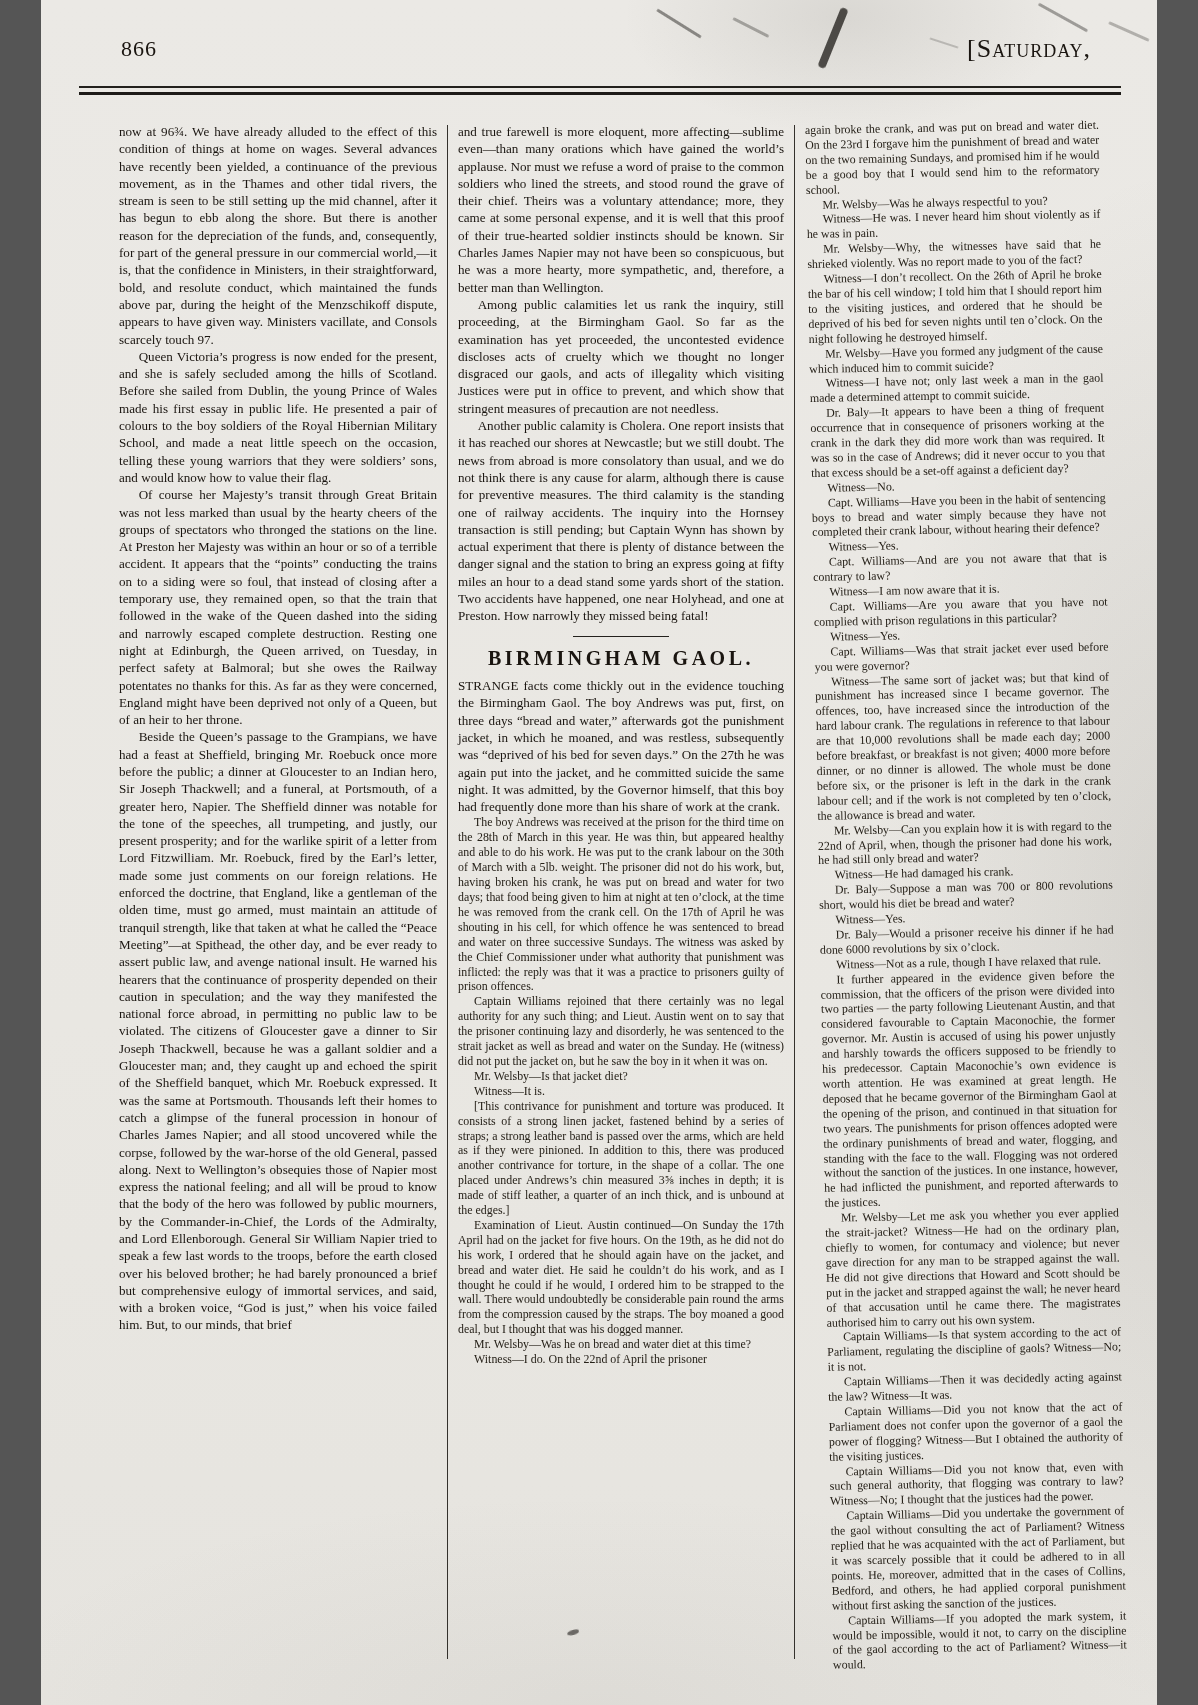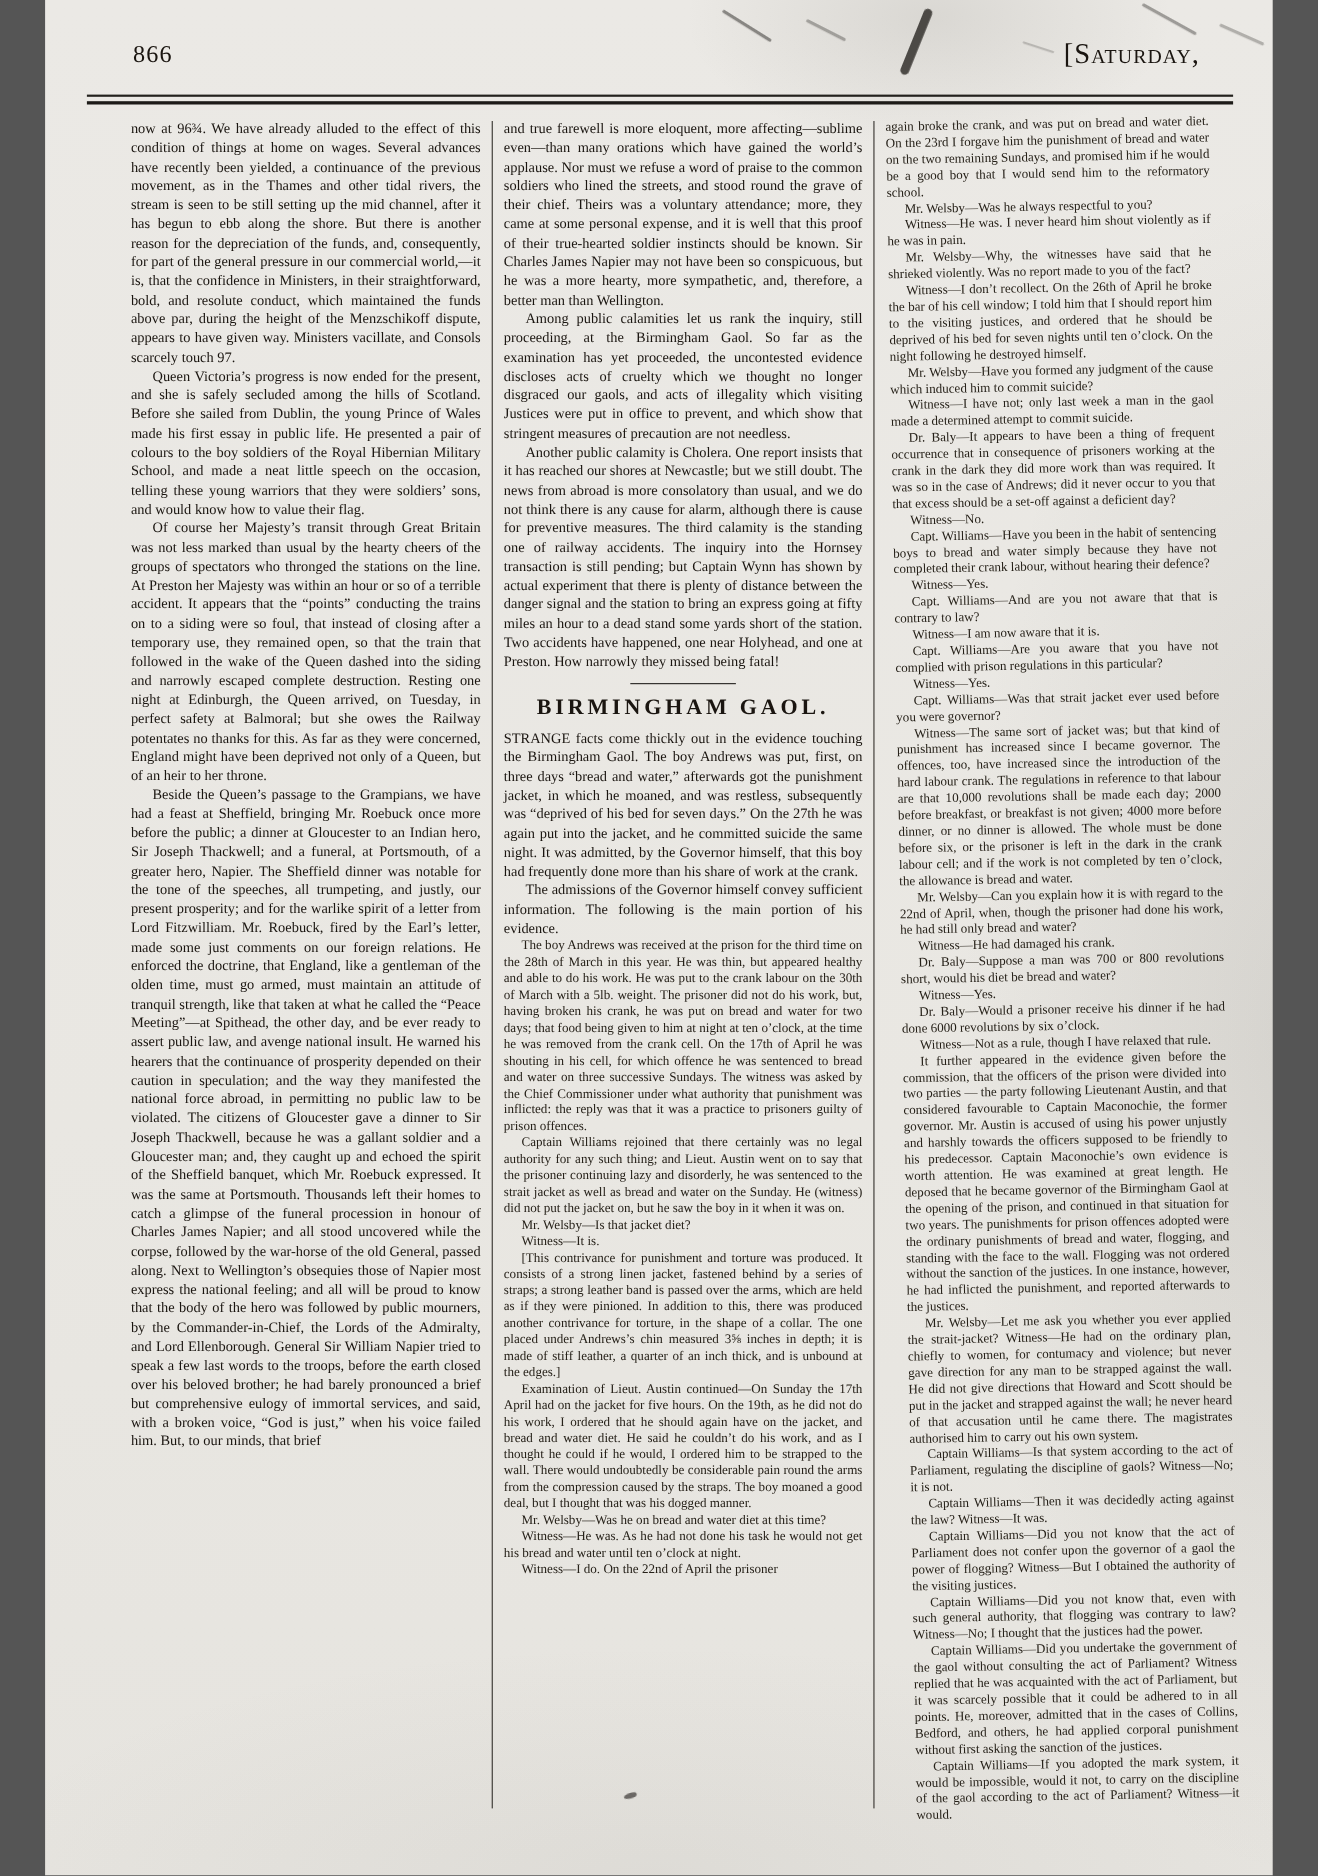--- a/index.html
+++ b/index.html
@@ -25,21 +25,21 @@
   }
   .date-label{
     position:absolute;right:66px;top:34px;font-size:26px;
     font-variant-caps:small-caps;letter-spacing:1px;
   }
   .double-rule{
     margin:10px 36px 0 38px;height:4px;
     border-top:2px solid #23211d;border-bottom:3px solid #1d1b18;
   }
   
-  .columns{display:flex;align-items:stretch;padding:13px 58px 0 78px;min-height:1500px;}
+  .columns{display:flex;align-items:stretch;padding:28px 58px 0 78px;min-height:1500px;}
   .col{font-size:13.1px;line-height:17.3px;text-align:justify;}
   .col1{width:318px;flex:none;}
   .col2{width:326px;flex:none;}
   .col3{flex:1 1 auto;}
   .vrule{flex:none;width:1px;background:#34312c;margin:2px 10px 14px 10px;}
   .para{margin:0;text-align:justify;}
   .para.indent{text-indent:1.5em;}
   .para.noindent{text-indent:0;}
   .small-text{font-size:11.9px;line-height:14.9px;color:#262119;}
   .small-text .para.indent{text-indent:1.35em;}
@@ -97,31 +97,29 @@
     <section class="col col2">
       <div>
           <p class="para noindent">and true farewell is more eloquent, more affecting—sublime even—than many orations which have gained the world’s applause. Nor must we refuse a word of praise to the common soldiers who lined the streets, and stood round the grave of their chief. Theirs was a voluntary attendance; more, they came at some personal expense, and it is well that this proof of their true-hearted soldier instincts should be known. Sir Charles James Napier may not have been so conspicuous, but he was a more hearty, more sympathetic, and, therefore, a better man than Wellington.</p>
           <p class="para indent">Among public calamities let us rank the inquiry, still proceeding, at the Birmingham Gaol. So far as the examination has yet proceeded, the uncontested evidence discloses acts of cruelty which we thought no longer disgraced our gaols, and acts of illegality which visiting Justices were put in office to prevent, and which show that stringent measures of precaution are not needless.</p>
           <p class="para indent">Another public calamity is Cholera. One report insists that it has reached our shores at Newcastle; but we still doubt. The news from abroad is more consolatory than usual, and we do not think there is any cause for alarm, although there is cause for preventive measures. The third calamity is the standing one of railway accidents. The inquiry into the Hornsey transaction is still pending; but Captain Wynn has shown by actual experiment that there is plenty of distance between the danger signal and the station to bring an express going at fifty miles an hour to a dead stand some yards short of the station. Two accidents have happened, one near Holyhead, and one at Preston. How narrowly they missed being fatal!</p>
         </div>
       <div class="section-rule"></div>
       <h2 class="article-heading">BIRMINGHAM GAOL.</h2>
       <div>
           <p class="para noindent">STRANGE facts come thickly out in the evidence touching the Birmingham Gaol. The boy Andrews was put, first, on three days “bread and water,” afterwards got the punishment jacket, in which he moaned, and was restless, subsequently was “deprived of his bed for seven days.” On the 27th he was again put into the jacket, and he committed suicide the same night. It was admitted, by the Governor himself, that this boy had frequently done more than his share of work at the crank.</p>
-          <p class="para indent">The admissions of the Governor himself convey sufficient information. The following is the main portion of his evidence.</p>
         </div>
       <div class="small-text">
           <p class="para indent">The boy Andrews was received at the prison for the third time on the 28th of March in this year. He was thin, but appeared healthy and able to do his work. He was put to the crank labour on the 30th of March with a 5lb. weight. The prisoner did not do his work, but, having broken his crank, he was put on bread and water for two days; that food being given to him at night at ten o’clock, at the time he was removed from the crank cell. On the 17th of April he was shouting in his cell, for which offence he was sentenced to bread and water on three successive Sundays. The witness was asked by the Chief Commissioner under what authority that punishment was inflicted: the reply was that it was a practice to prisoners guilty of prison offences.</p>
           <p class="para indent">Captain Williams rejoined that there certainly was no legal authority for any such thing; and Lieut. Austin went on to say that the prisoner continuing lazy and disorderly, he was sentenced to the strait jacket as well as bread and water on the Sunday. He (witness) did not put the jacket on, but he saw the boy in it when it was on.</p>
           <p class="para indent">Mr. Welsby—Is that jacket diet?</p>
           <p class="para indent">Witness—It is.</p>
           <p class="para indent">[This contrivance for punishment and torture was produced. It consists of a strong linen jacket, fastened behind by a series of straps; a strong leather band is passed over the arms, which are held as if they were pinioned. In addition to this, there was produced another contrivance for torture, in the shape of a collar. The one placed under Andrews’s chin measured 3⅝ inches in depth; it is made of stiff leather, a quarter of an inch thick, and is unbound at the edges.]</p>
           <p class="para indent">Examination of Lieut. Austin continued—On Sunday the 17th April had on the jacket for five hours. On the 19th, as he did not do his work, I ordered that he should again have on the jacket, and bread and water diet. He said he couldn’t do his work, and as I thought he could if he would, I ordered him to be strapped to the wall. There would undoubtedly be considerable pain round the arms from the compression caused by the straps. The boy moaned a good deal, but I thought that was his dogged manner.</p>
           <p class="para indent">Mr. Welsby—Was he on bread and water diet at this time?</p>
-          <p class="para indent">Witness—He was. As he had not done his task he would not get his bread and water until ten o’clock at night.</p>
           <p class="para indent">Witness—I do. On the 22nd of April the prisoner</p>
         </div>
     </section>
 
     <div class="vrule"></div>
 
     <section class="col col3 small-text tilted">
       <div>
           <p class="para noindent">again broke the crank, and was put on bread and water diet. On the 23rd I forgave him the punishment of bread and water on the two remaining Sundays, and promised him if he would be a good boy that I would send him to the reformatory school.</p>
           <p class="para indent">Mr. Welsby—Was he always respectful to you?</p>

